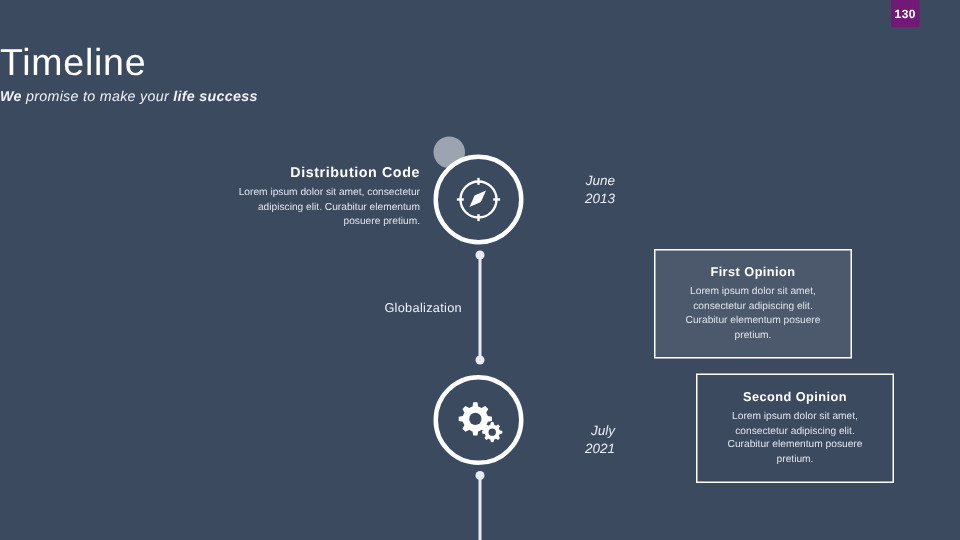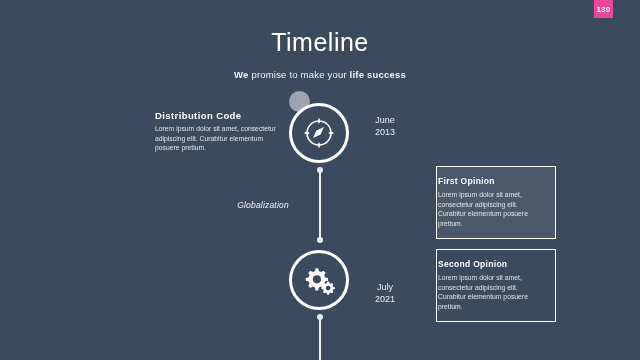--- a/index.html
+++ b/index.html
@@ -18,48 +18,48 @@
     -webkit-font-smoothing: antialiased;
   }
 
   
   #page-badge {
     position: absolute;
     left: 594px;
     top: 0px;
     width: 19px;
     height: 18px;
-    background: #ec4899;
+    background: #701a75;
     color: #ffffff;
     font-size: 8px;
     font-weight: bold;
     display: flex;
     align-items: center;
     justify-content: center;
     letter-spacing: .3px;
   }
 
   
   #header {
     position: absolute;
     left: 0;
     top: 28px;
     width: 640px;
-    text-align: center;
   }
   #slide-title {
     font-size: 25px;
     font-weight: 400;
     letter-spacing: .5px;
     color: #ffffff;
     line-height: 28px;
   }
   #slide-subtitle {
-    margin-top: 13px;
+    margin-top: 3px;
     font-size: 9.5px;
+    font-style: italic;
     color: #eef1f6;
     letter-spacing: .2px;
   }
   #slide-subtitle .em { font-weight: bold; }
 
   
   .spine-seg {
     position: absolute;
     left: 318.5px;
     width: 2px;
@@ -100,66 +100,67 @@
     height: 100%;
     display: flex;
     align-items: center;
     justify-content: center;
   }
 
   
   .side-block {
     position: absolute;
     width: 125px;
-    text-align: left;
+    text-align: right;
   }
   .side-title {
     font-size: 9.5px;
     font-weight: bold;
     letter-spacing: .4px;
     color: #ffffff;
     margin-bottom: 3px;
   }
   .side-body {
     font-size: 6.8px;
     line-height: 9.6px;
     color: #dfe4ec;
   }
 
   
   .date-label {
     position: absolute;
     font-size: 9px;
+    font-style: italic;
     line-height: 12px;
     color: #e9edf3;
-    text-align: center;
+    text-align: right;
     width: 50px;
   }
 
   
   #globalization-label {
     position: absolute;
     left: 218px;
     top: 200px;
     width: 90px;
-    text-align: center;
+    text-align: right;
     font-size: 8.5px;
-    font-style: italic;
     color: #eef1f6;
     letter-spacing: .2px;
   }
 
   
   .opinion-card {
     position: absolute;
     left: 436px;
-    width: 120px;
+    width: 132px;
     box-sizing: border-box;
     border: 1.5px solid #ffffff;
-    padding: 9px 11px 10px 1px;
+    padding: 9px 11px 10px 11px;
+    text-align: center;
   }
   .opinion-card.filled { background: rgba(255,255,255,.085); }
   .opinion-title {
     font-size: 8.5px;
     font-weight: bold;
     letter-spacing: .3px;
     color: #ffffff;
     margin-bottom: 4px;
   }
   .opinion-body {
@@ -243,18 +244,18 @@
   <div class="date-label" style="left:360px; top:261px;margin-top:20px;">
     <div>July</div>
     <div>2021</div>
   </div>
 
   <div class="opinion-card filled" style="top:166px;">
     <div class="opinion-title">First  Opinion</div>
     <div class="opinion-body">Lorem ipsum dolor sit amet, consectetur adipiscing elit. Curabitur elementum posuere pretium.</div>
   </div>
 
-  <div class="opinion-card" style="top:249px;">
+  <div class="opinion-card" style="top:249px;margin-left:28px;">
     <div class="opinion-title">Second Opinion</div>
     <div class="opinion-body">Lorem ipsum dolor sit amet, consectetur adipiscing elit. Curabitur elementum posuere pretium.</div>
   </div>
 
 </div>
 
 </body></html>

